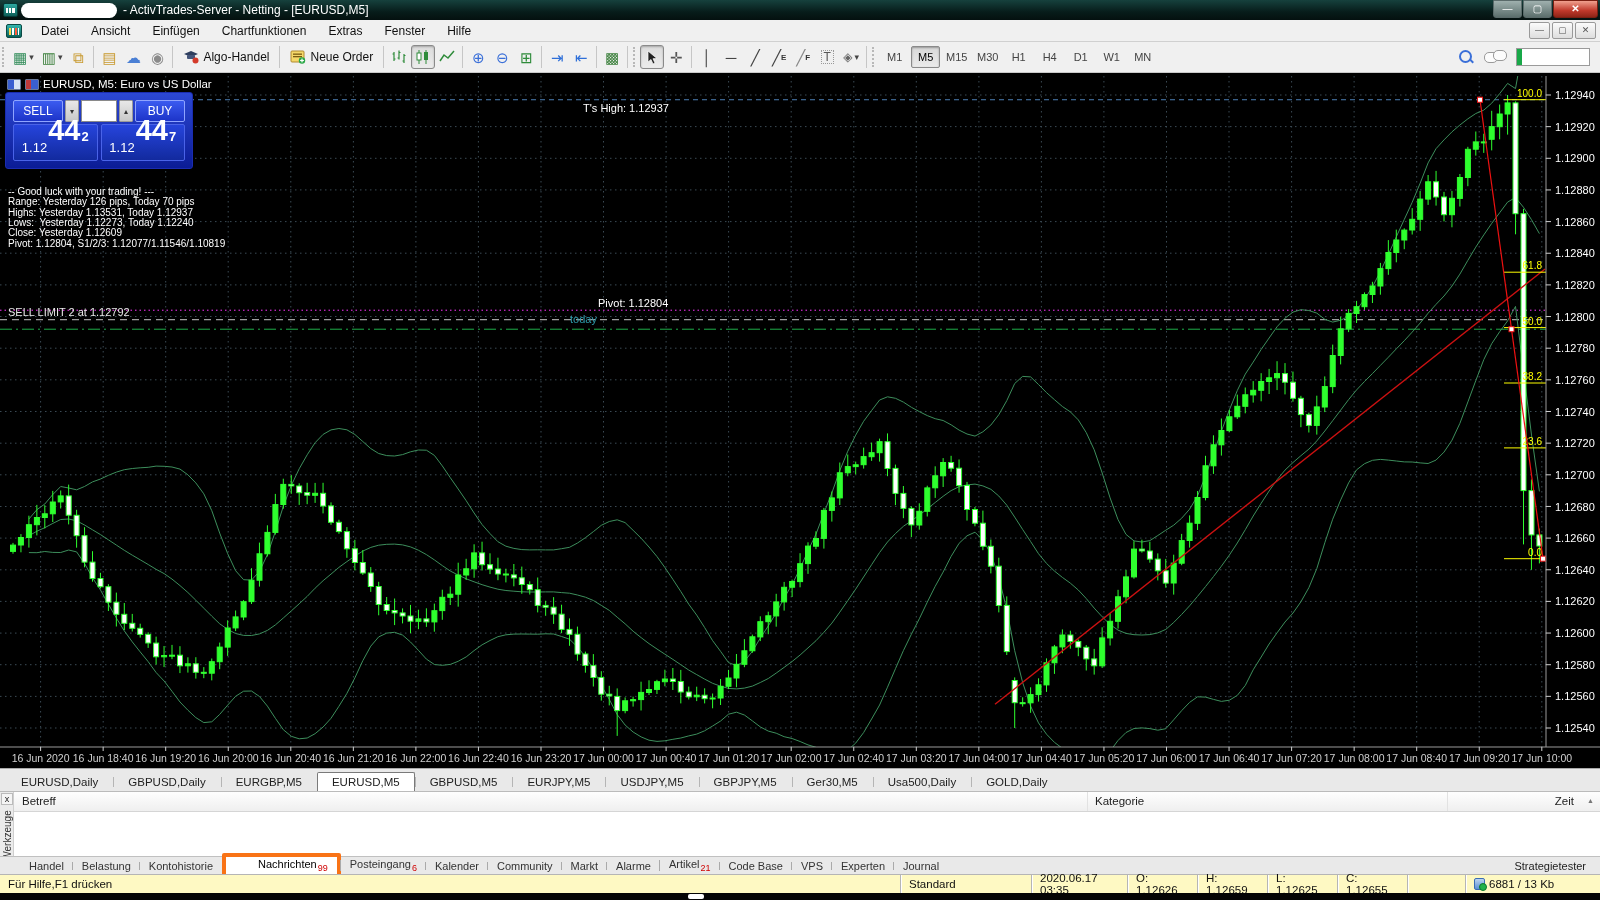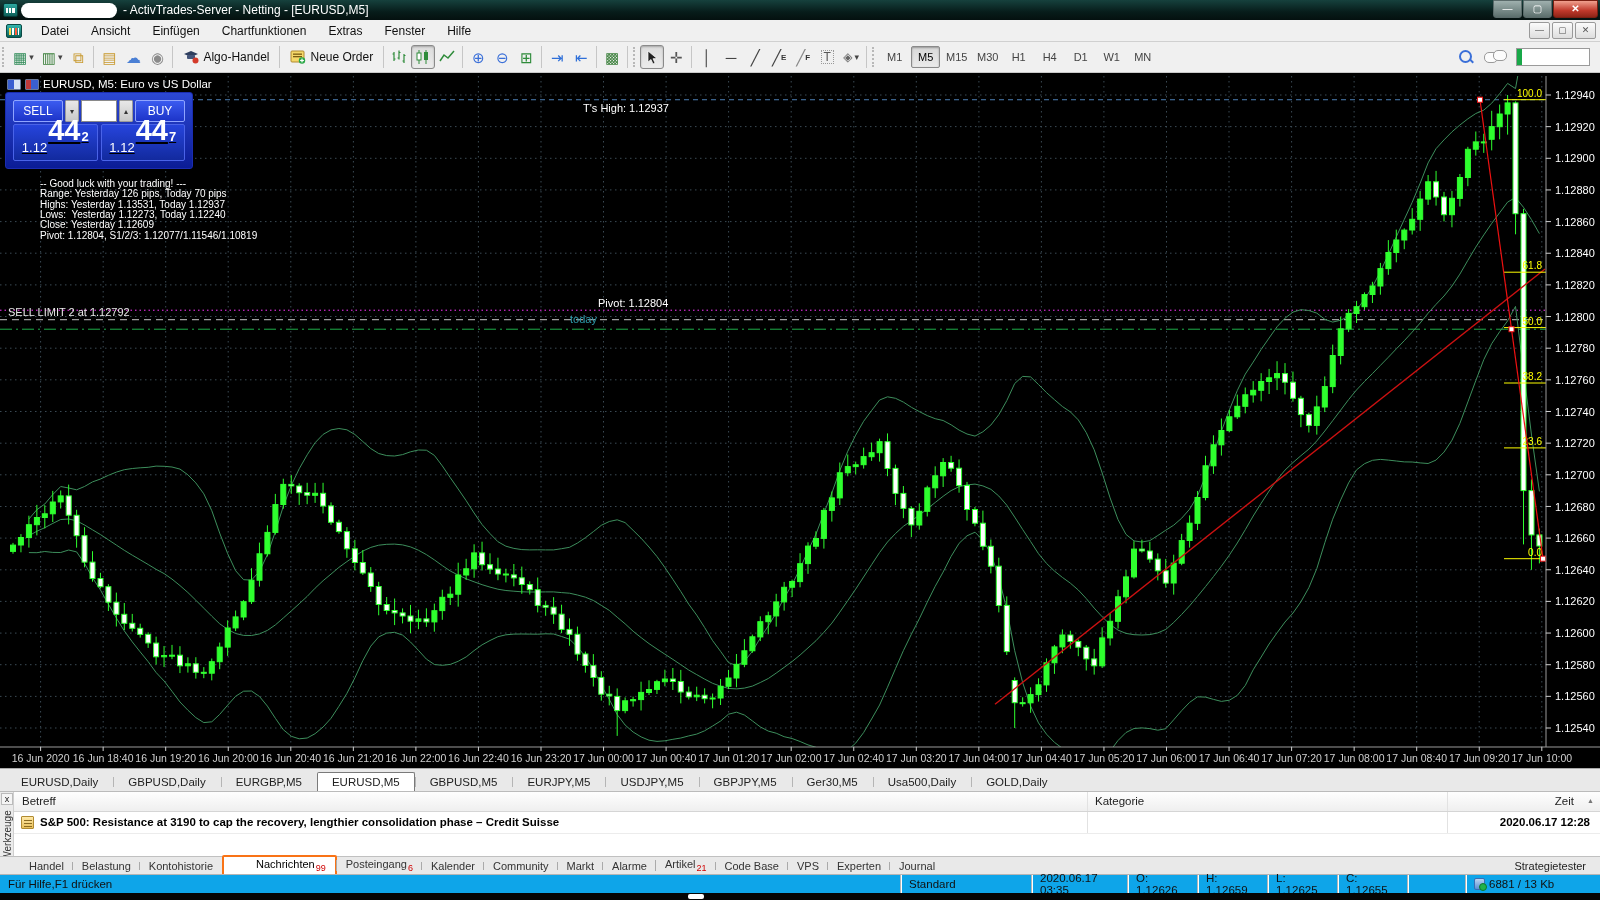--- a/index.html
+++ b/index.html
@@ -66,27 +66,27 @@
   .mini-ico.b{background:linear-gradient(90deg,#c03a3a 40%,#3a5fd0 40%);}
 
   .one-click{position:absolute;left:5px;top:16px;width:188px;padding:7px;border-radius:3px;
     background:linear-gradient(#2c48d4,#0b1c96);border:1px solid #1a2cb0;}
   .oc-row1{display:flex;gap:2px;height:22px;}
   .oc-btn{flex:0 0 50px;background:linear-gradient(#3b5bf0,#1d34c8);border:1px solid #8fa4ff;border-radius:2px;
     color:#fff;font-size:12px;display:flex;align-items:center;justify-content:center;}
   .oc-spin{flex:0 0 14px;background:linear-gradient(#e8e8e8,#c8c8c8);border:1px solid #9a9a9a;color:#333;
     font-size:8px;display:flex;align-items:center;justify-content:center;border-radius:1px;}
   .oc-input{flex:1;background:#fff;border:1px solid #8a8a8a;}
-  .oc-row2{display:flex;gap:3px;margin-top:2px;text-decoration:underline;}
+  .oc-row2{display:flex;gap:3px;margin-top:2px;}
   .oc-price{flex:1;height:37px;background:linear-gradient(#2644dc,#122a9e);border:1px solid #4a63e8;border-radius:2px;
     color:#fff;display:flex;align-items:flex-end;justify-content:center;padding-bottom:2px;}
   .oc-price .sm{font-size:13px;margin-bottom:3px;}
   .oc-price .big{font-size:29px;font-weight:bold;line-height:.9;margin:15px 1px;}
   .oc-price .sup{font-size:13px;margin-bottom:14px;font-weight:bold;}
-  .comment{position:absolute;left:8px;top:82px;color:#fff;font-size:10px;line-height:10.4px;white-space:pre;margin-left:32px;}
+  .comment{position:absolute;left:8px;top:90px;color:#fff;font-size:10px;line-height:10.4px;white-space:pre;}
 
   
   .chart-tabs{position:absolute;left:0;top:768px;width:1600px;height:23px;background:#e9e9e9;
     border-top:1px solid #aaa;display:flex;align-items:flex-end;font-size:11.5px;color:#222;padding-left:6px;}
   .ctab{padding:3px 14px;border:1px solid transparent;border-bottom:none;position:relative;}
   .ctab + .ctab::before{content:"";position:absolute;left:-1px;top:4px;bottom:4px;width:1px;background:#b5b5b5;}
   .ctab.active{background:#fff;border-color:#7a7a7a;border-radius:2px 2px 0 0;font-weight:normal;z-index:2;}
   .ctab.active::before{display:none;}
 
   
@@ -107,27 +107,27 @@
     border:1px solid #b08a30;border-radius:1px;}
   .news-ico::after{content:"";position:absolute;left:2px;top:3px;width:8px;height:1px;background:#8a6a20;box-shadow:0 3px 0 #8a6a20,0 6px 0 #8a6a20;}
   .news-subject{position:absolute;left:26px;top:4px;font-weight:bold;white-space:nowrap;}
   .news-time{position:absolute;right:10px;top:4px;font-weight:bold;}
 
   
   .toolbox{position:absolute;left:0;top:856px;width:1600px;height:18px;background:#e9e9e9;border-top:1px solid #c0c0c0;
     display:flex;align-items:center;font-size:11px;color:#333;padding-left:20px;}
   .tbx-tab{padding:1px 9px;position:relative;white-space:nowrap;}
   .tbx-tab + .tbx-tab::before{content:"";position:absolute;left:-1px;top:3px;bottom:3px;width:1px;background:#aaa;}
-  .tbx-tab.active{background:#fff;border:2px solid #f97316;border-radius:2px;color:#000;padding-left:32px;}
+  .tbx-tab.active{background:#fff;border:4px solid #f97316;border-radius:2px;color:#000;padding-left:32px;}
   .tbx-tab.active::before{display:none;}
   .tbx-badge{color:#d00000;font-size:9px;vertical-align:-3px;margin-left:1px;}
   .tester{margin-left:auto;margin-right:14px;color:#222;}
 
   
-  .statusbar{position:absolute;left:0;top:874px;width:1600px;height:19px;background:#0ea5e9;border-top:1px solid #b5b5b5;
+  .statusbar{position:absolute;left:0;top:874px;width:1600px;height:19px;background:#fef9c3;border-top:1px solid #b5b5b5;
     display:flex;align-items:center;font-size:11.5px;color:#111;}
   .sb-help{padding-left:8px;flex:0 0 900px;}
   .sb-seg{height:100%;display:flex;align-items:center;padding:0 8px;border-left:1px solid #b5b5b5;box-shadow:inset 1px 0 0 #fff;}
   .sb-profile{flex:0 0 131px;}
   .sb-time{flex:0 0 96px;}
   .sb-o,.sb-h,.sb-l,.sb-c{flex:0 0 70px;}
   .sb-empty{flex:0 0 58px;}
   .sb-kb{flex:1;gap:4px;}
   .net-ico{width:11px;height:12px;background:linear-gradient(#bcd4f0,#5a8fd4);border:1px solid #3a6db4;border-radius:2px;position:relative;}
   .net-ico::after{content:"";position:absolute;right:-3px;bottom:-2px;width:6px;height:6px;background:#21b24a;border-radius:50%;border:1px solid #0c7a2e;}
@@ -954,27 +954,20 @@
       <div class="ts-label">Werkzeuge</div>
     </div>
     <div class="news-header">
       <span class="nh-betreff">Betreff</span>
       <span class="nh-kategorie">Kategorie</span>
       <span class="nh-zeit">Zeit</span>
       <span class="nh-sort">▲</span>
       <div class="col-sep" style="left:1073px"></div>
       <div class="col-sep" style="left:1433px"></div>
     </div>
-    <div class="news-row">
-      <div class="news-ico"></div>
-      <span class="news-subject">S&amp;P 500: Resistance at 3190 to cap the recovery, lengthier consolidation phase – Credit Suisse</span>
-      <span class="news-time">2020.06.17 12:28</span>
-      <div class="col-sep" style="left:1073px"></div>
-      <div class="col-sep" style="left:1433px"></div>
-    </div>
   </div>
 
   <div class="toolbox">
     <div class="tbx-tab" style="">
       <span>Handel</span>
     </div>
       <div class="tbx-tab" style="">
       <span>Belastung</span>
     </div>
       <div class="tbx-tab" style="">

